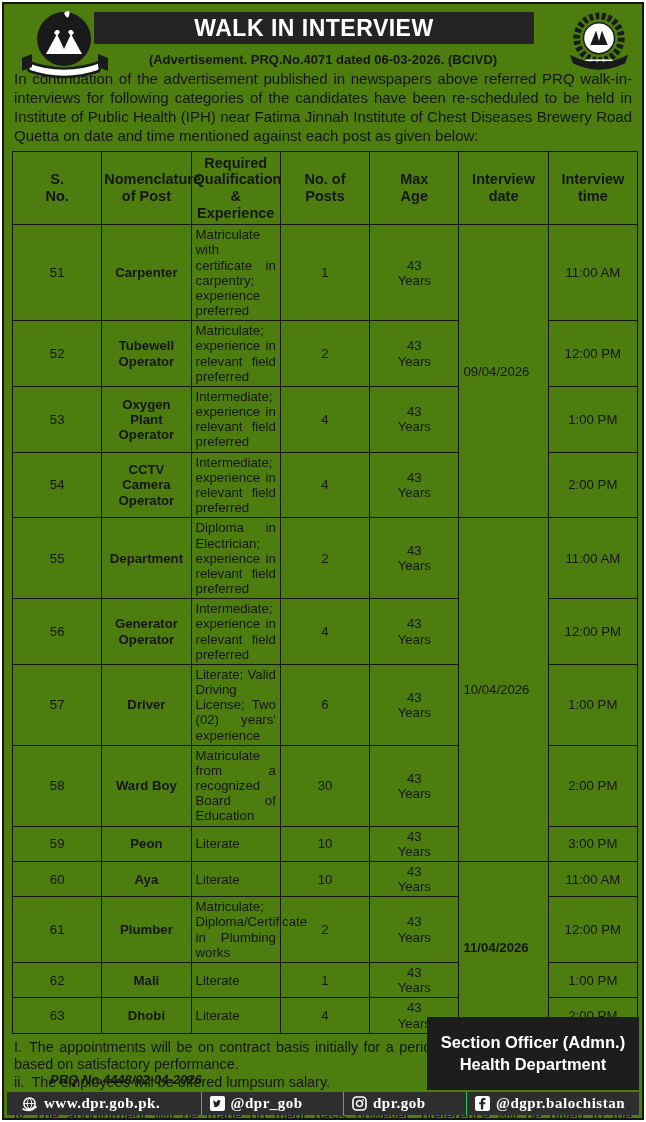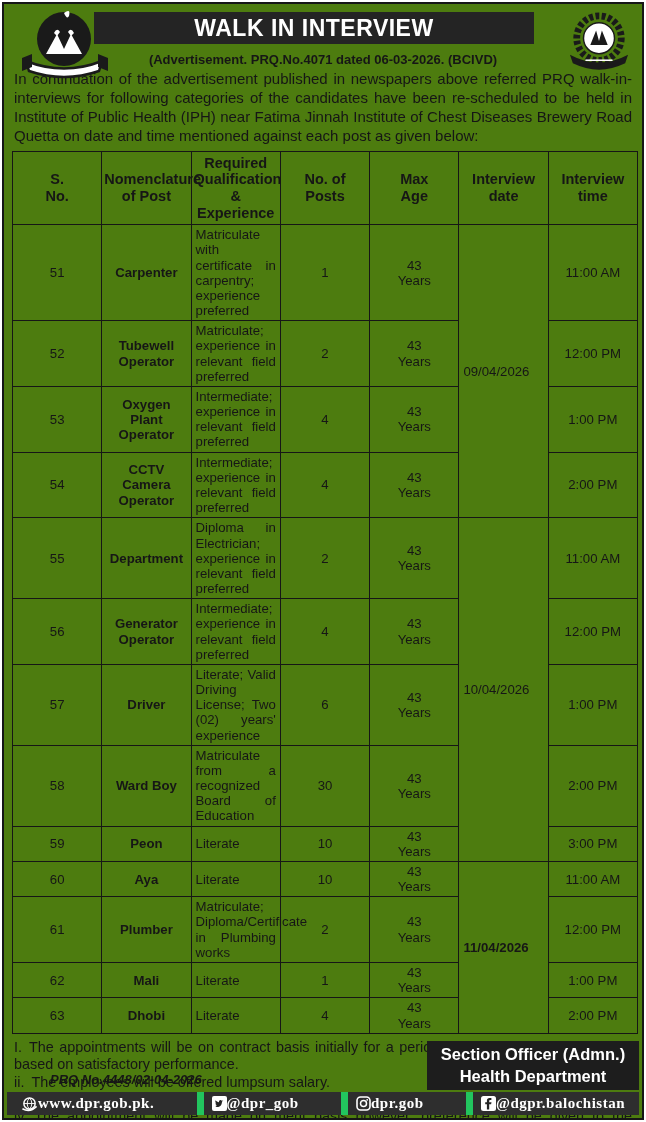--- a/index.html
+++ b/index.html
@@ -71,36 +71,36 @@
   }
   .note-num { padding-right: 7px; }
 
   
   .prq {
     position: absolute; left: 46px; bottom: 31px;
     font-weight: bold; font-size: 13px; font-style: italic;
   }
   .sig-box {
     position: absolute; right: 3px; bottom: 28px;
-    width: 212px; padding: 3px 0;
+    width: 212px; padding: 15px 0;
     background: #1d1d1d; color: #ffffff;
     text-align: center; font-weight: bold;
     font-size: 16.5px; line-height: 1.3;
   }
   .social-bar {
     position: absolute; left: 3px; right: 3px; bottom: 3px;
     height: 23px;
     background: #2e2e2e; color: #ffffff;
     display: flex; align-items: center; justify-content: space-between;
     font-family: "Liberation Serif", "DejaVu Serif", serif;
     font-weight: bold; font-size: 15px; letter-spacing: 0.5px;
     padding: 0 6px;
   }
-  .seg { display: flex; align-items: center; padding: 0 8px; height: 100%; }
-  .seg + .seg { border-left: 7px solid #22c55e; }
+  .seg { display: flex; align-items: center; gap: 6px; padding: 0 8px; height: 100%; }
+  .seg + .seg { border-left: 1px solid #22c55e; }
   .seg svg { display: block; }
 </style>
 </head>
 <body>
 
 <div class="page">
 
   <div class="header">
     <span class="logo-left">
       <svg width="98" height="74" viewBox="0 0 98 74">

